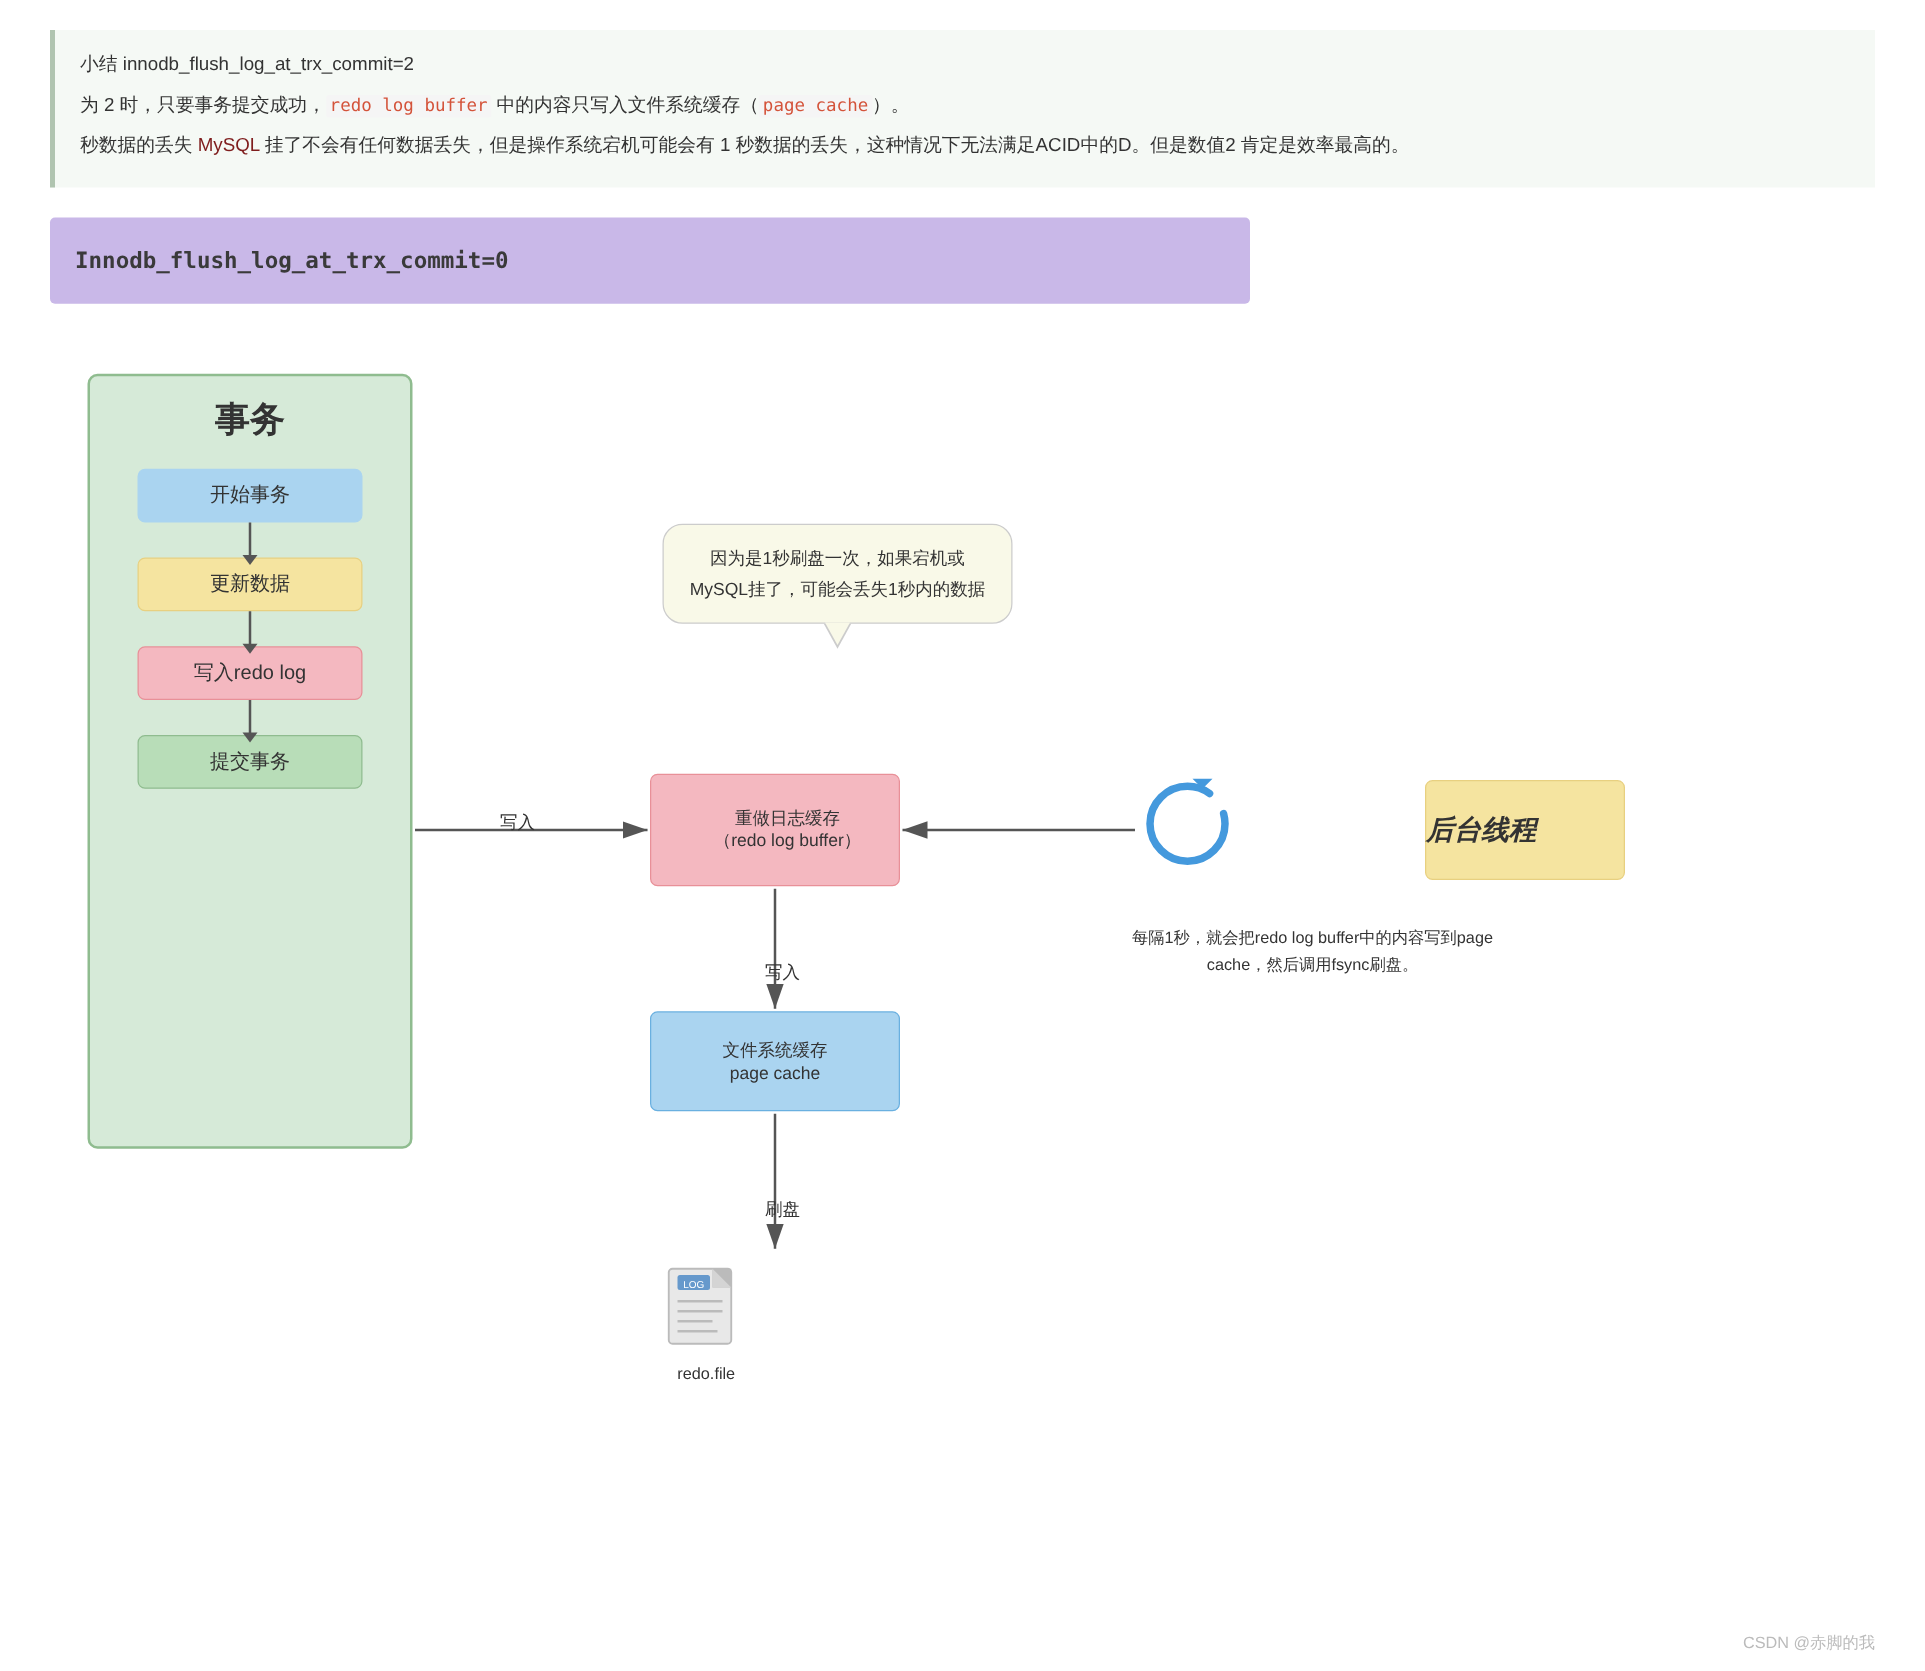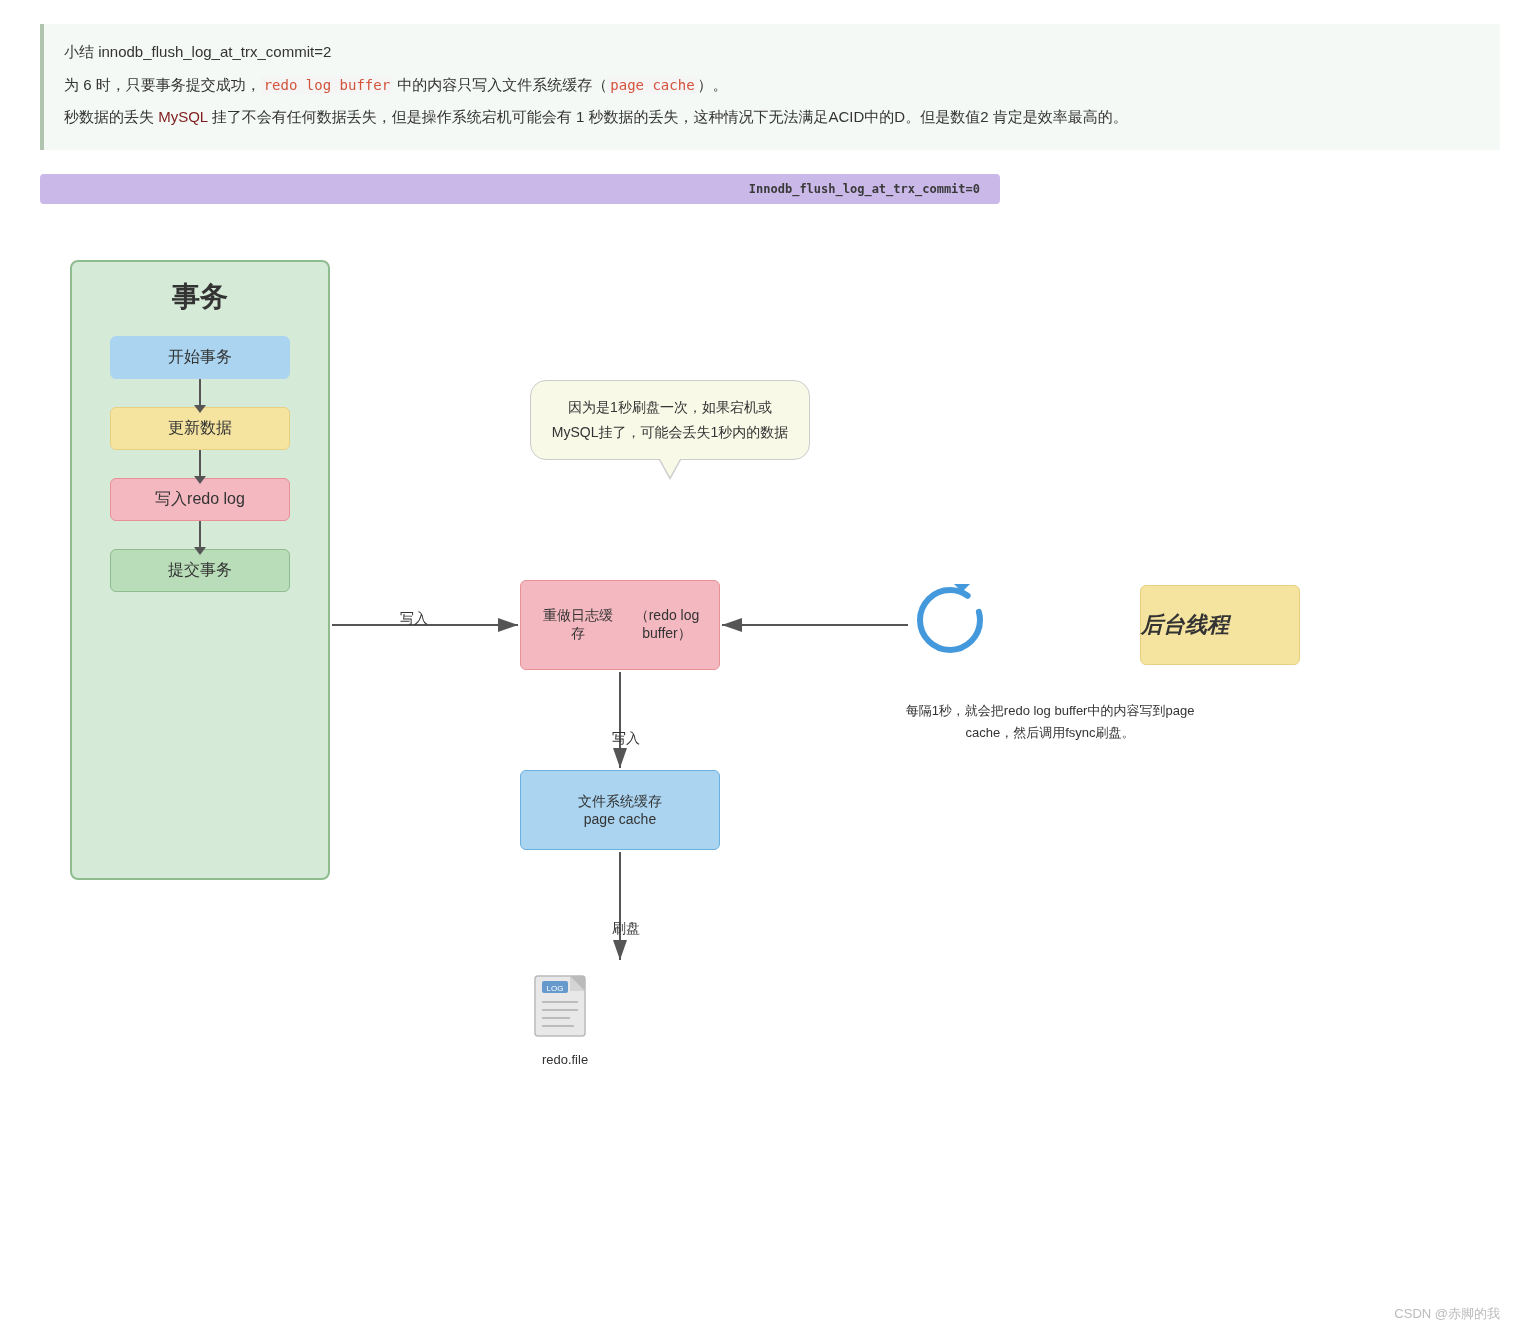--- a/index.html
+++ b/index.html
@@ -35,29 +35,28 @@
       background: #f5f5f5;
       padding: 1px 3px;
       border-radius: 2px;
     }
     .text-orange { color: #7f1d1d; font-weight: normal; }
 
     
     .purple-bar {
       background: #c9b8e8;
       border-radius: 4px;
-      padding: 8px 20px;
+      padding: 24px 20px;
       margin-bottom: 36px;
-      font-size: 12px;
+      font-size: 18px;
       font-weight: bold;
       color: #3a3a3a;
       display: inline-block;
       width: 960px;
       font-family: Consolas, monospace;
-      text-align: right;
     }
 
     
     .diagram-area {
       position: relative;
       width: 1460px;
       height: 960px;
     }
 
     
@@ -120,22 +119,21 @@
     .redo-buffer-box {
       position: absolute;
       left: 480px;
       top: 340px;
       width: 200px;
       height: 90px;
       background: #f4b8c0;
       border: 1.5px solid #e89098;
       border-radius: 6px;
       display: flex;
-      flex-direction: row;
-      align-items: center;
+      flex-direction: column;
       justify-content: center;
       text-align: center;
       font-size: 14px;
       color: #333;
       padding-left: 20px;
     }
 
     
     .page-cache-box {
       position: absolute;
@@ -318,21 +316,21 @@
 <body>
 
 <div class="page-wrapper">
 
   
   <div class="info-box">
     <p>
       <span>小结 innodb_flush_log_at_trx_commit=2</span>
     </p>
     <p>
-      <span>为 6 时，只要事务提交成功，</span><code class="code-inline">redo log buffer</code><span> 中的内容只写入文件系统缓存（</span><code class="code-inline">page cache</code><span>）。</span>
+      <span>为 2 时，只要事务提交成功，</span><code class="code-inline">redo log buffer</code><span> 中的内容只写入文件系统缓存（</span><code class="code-inline">page cache</code><span>）。</span>
     </p>
     <p>
       <span>秒数据的丢失 </span><span class="text-orange">MySQL</span><span> 挂了不会有任何数据丢失，但是操作系统宕机可能会有 1 秒数据的丢失，这种情况下无法满足ACID中的D。但是数值2 肯定是效率最高的。</span>
     </p>
   </div>
 
   
   <div class="purple-bar">
     <span>Innodb_flush_log_at_trx_commit=0</span>
   </div>

